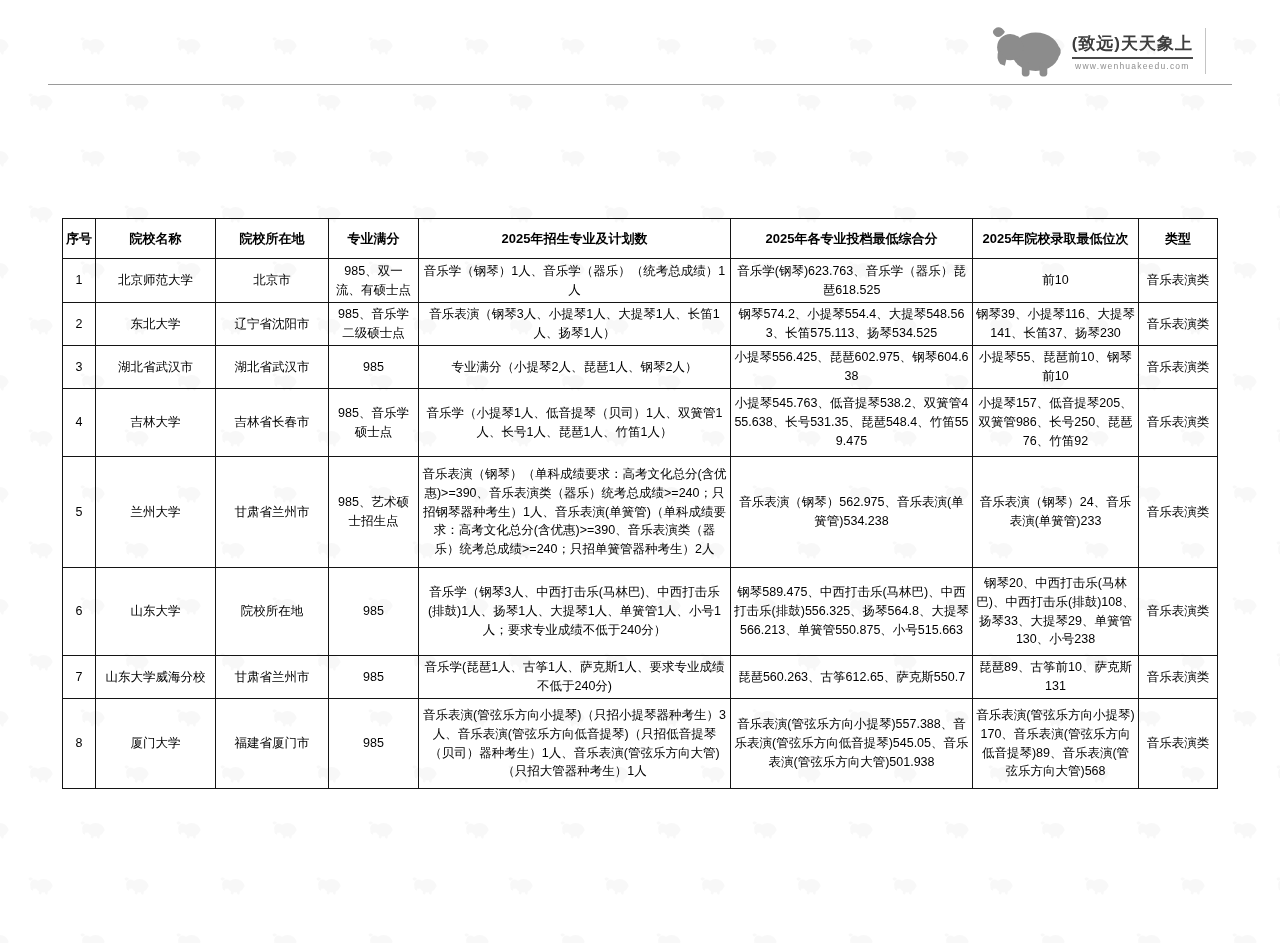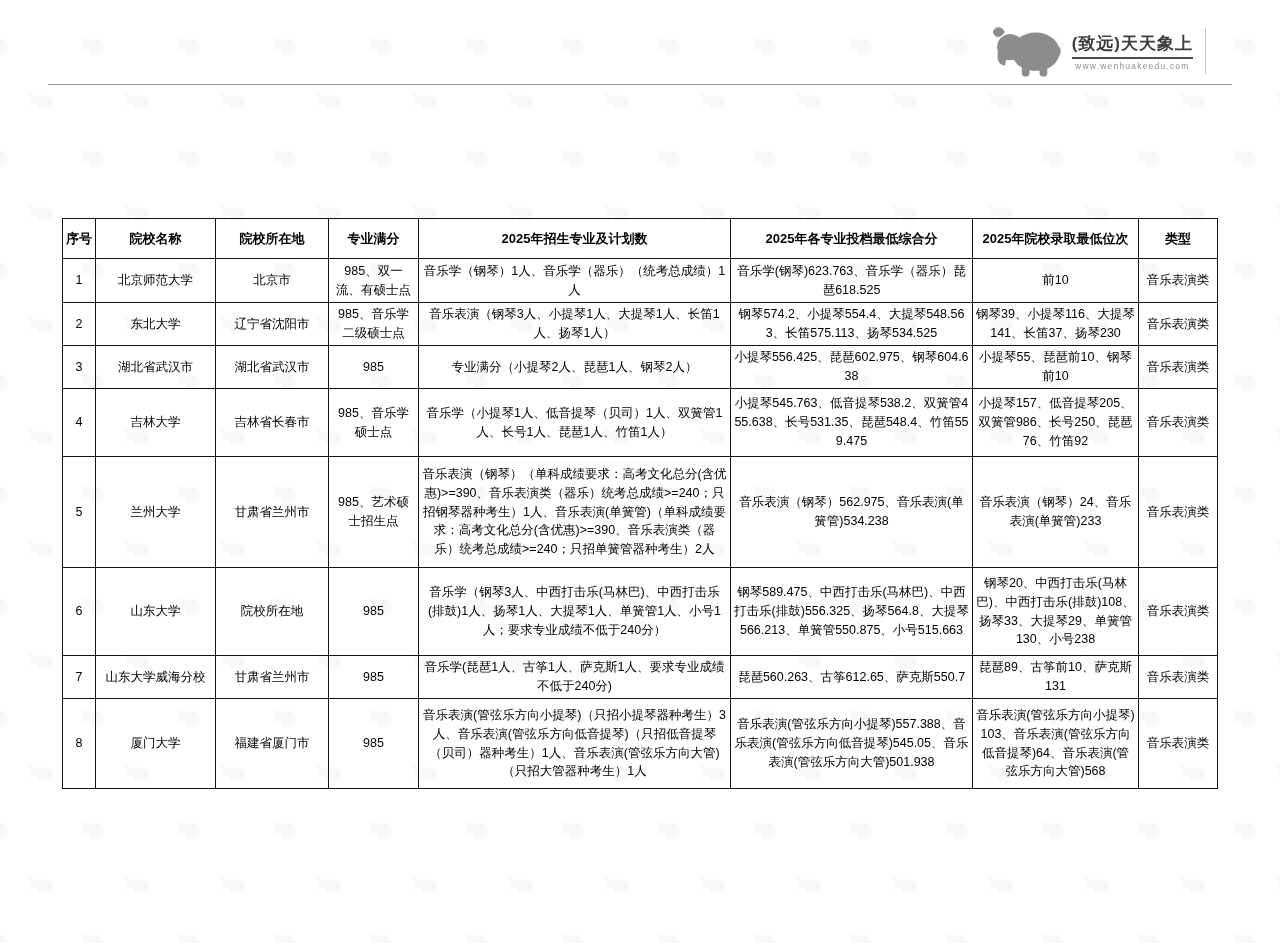--- a/index.html
+++ b/index.html
@@ -2794,20 +2794,20 @@
         <td>琵琶89、古筝前10、萨克斯131</td>
         <td>音乐表演类</td>
       </tr>
       <tr class="rh7">
         <td>8</td>
         <td>厦门大学</td>
         <td>福建省厦门市</td>
         <td>985</td>
         <td>音乐表演(管弦乐方向小提琴)（只招小提琴器种考生）3人、音乐表演(管弦乐方向低音提琴)（只招低音提琴（贝司）器种考生）1人、音乐表演(管弦乐方向大管)（只招大管器种考生）1人</td>
         <td>音乐表演(管弦乐方向小提琴)557.388、音乐表演(管弦乐方向低音提琴)545.05、音乐表演(管弦乐方向大管)501.938</td>
-        <td>音乐表演(管弦乐方向小提琴)103、音乐表演(管弦乐方向低音提琴)64、音乐表演(管弦乐方向大管)568</td>
+        <td>音乐表演(管弦乐方向小提琴)170、音乐表演(管弦乐方向低音提琴)89、音乐表演(管弦乐方向大管)568</td>
         <td>音乐表演类</td>
       </tr>
     </tbody>
   </table>
 
 
 </div>
 
 </body></html>

